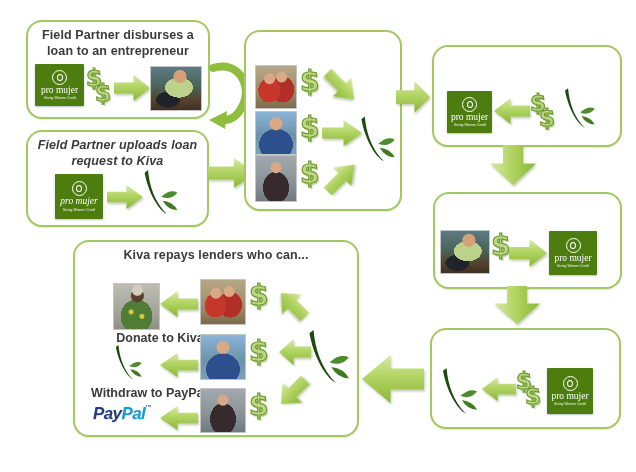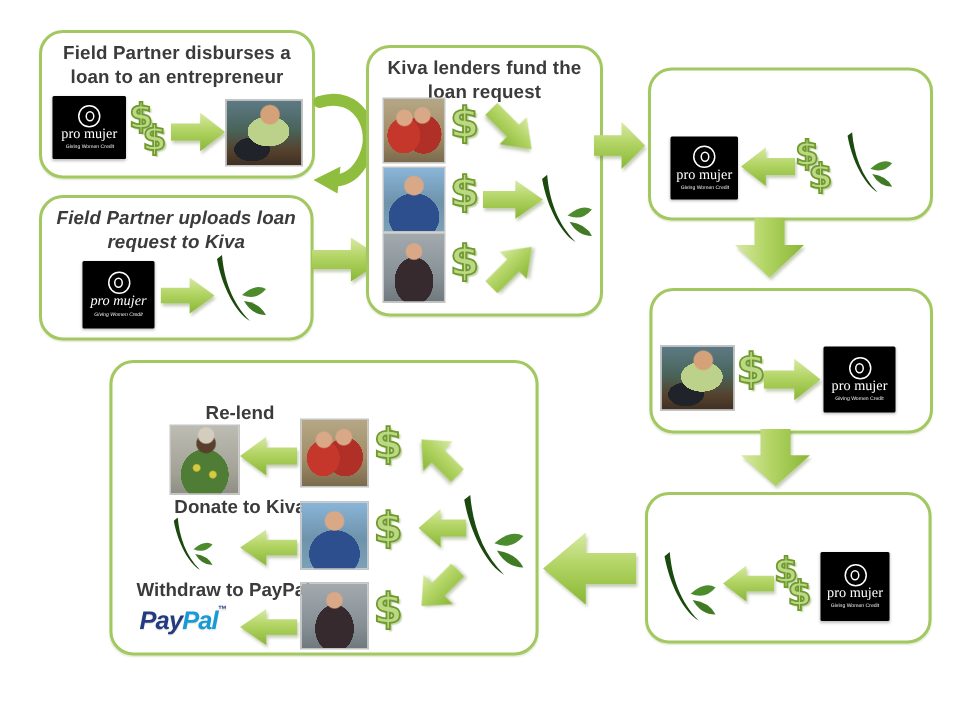--- a/index.html
+++ b/index.html
@@ -36,21 +36,21 @@
     text-shadow:1.5px 1.5px 1px rgba(110,150,50,.45);line-height:1;
   }
   .dd{position:absolute;}
   .dd .dollar{font-size:23px;}
   .dd .d1{left:0;top:0;}
   .dd .d2{left:9px;top:15px;}
   
   .sprout{position:absolute;}
   
   .pm{
-    position:absolute;background:#000000;color:#fff;border-radius:1px;
+    position:absolute;background:#4d7c0f;color:#fff;border-radius:1px;
     display:flex;flex-direction:column;align-items:center;justify-content:center;gap:1px;
     box-shadow:0 1px 2px rgba(0,0,0,.25);
   }
   .pm-circ{width:13px;height:13px;border:1.5px solid #fff;border-radius:50%;position:relative;flex:none;}
   .pm-circ::after{content:"";position:absolute;left:3.5px;top:3px;width:4px;height:5px;
     border:1.2px solid #fff;border-radius:50%;}
   .pm-name{font-family:"Liberation Serif",serif;font-size:9.5px;line-height:1;}
   .pm-tag{font-size:4px;line-height:1;transform:scale(.85);white-space:nowrap;opacity:.95;}
   
   .paypal{position:absolute;font-style:italic;font-weight:bold;font-size:17px;
@@ -133,21 +133,20 @@
     </div>
     <div class="arr arr-r" style="left:79px;top:52px;width:36px;height:26px;"></div>
     <svg class="sprout" style="left:113px;top:38px;" width="38" height="48">
         <use href="#sprout"></use>
       </svg>
   </div>
 
   <div class="arr arr-r" style="left:208px;top:157px;width:48px;height:32px;"></div>
 
   <div class="fbox" style="left:244px;top:30px;width:154px;height:177px;">
-    <div class="title">Kiva lenders fund the loan request</div>
     <div class="photo ph-couple" style="left:9px;top:33px;width:40px;height:42px;"></div>
     <span class="dollar" style="left:54px;top:36px;">$</span>
     <div class="arr arr-r rot45" style="left:76px;top:40px;width:38px;height:28px;"></div>
     <div class="photo ph-man" style="left:9px;top:79px;width:40px;height:42px;"></div>
     <span class="dollar" style="left:54px;top:82px;">$</span>
     <div class="arr arr-r" style="left:76px;top:87px;width:40px;height:28px;"></div>
     <div class="photo ph-truckw" style="left:9px;top:123px;width:40px;height:45px;"></div>
     <span class="dollar" style="left:54px;top:128px;">$</span>
     <div class="arr arr-r rot-45" style="left:76px;top:132px;width:38px;height:28px;"></div>
     <svg class="sprout" style="left:112px;top:73px;" width="38" height="72">
@@ -200,22 +199,22 @@
     <div class="pm" style="left:115px;top:38px;width:46px;height:46px;">
       <span class="pm-circ"></span>
       <span class="pm-name">pro mujer</span>
       <span class="pm-tag">Giving Women Credit</span>
     </div>
   </div>
 
   <div class="arr arr-l" style="left:362px;top:353px;width:62px;height:52px;"></div>
 
   <div class="fbox" style="left:73px;top:240px;width:282px;height:193px;">
-
-    <div class="rowlabel" style="left:40px;top:26px;width:90px;">Re-lend</div>
+    <div class="title">Kiva repays lenders who can...</div>
+
     <div class="photo ph-borrower" style="left:38px;top:41px;width:45px;height:45px;"></div>
     <div class="arr arr-l" style="left:85px;top:48px;width:38px;height:28px;"></div>
     <div class="photo ph-couple" style="left:125px;top:37px;width:44px;height:44px;"></div>
     <span class="dollar" style="left:174px;top:40px;">$</span>
     <div class="arr arr-l rot45" style="left:201px;top:48px;width:34px;height:30px;"></div>
 
     <div class="rowlabel" style="left:30px;top:89px;width:110px;">Donate to Kiva</div>
     <svg class="sprout" style="left:36px;top:103px;" width="34" height="38">
         <use href="#sprout"></use>
       </svg>

